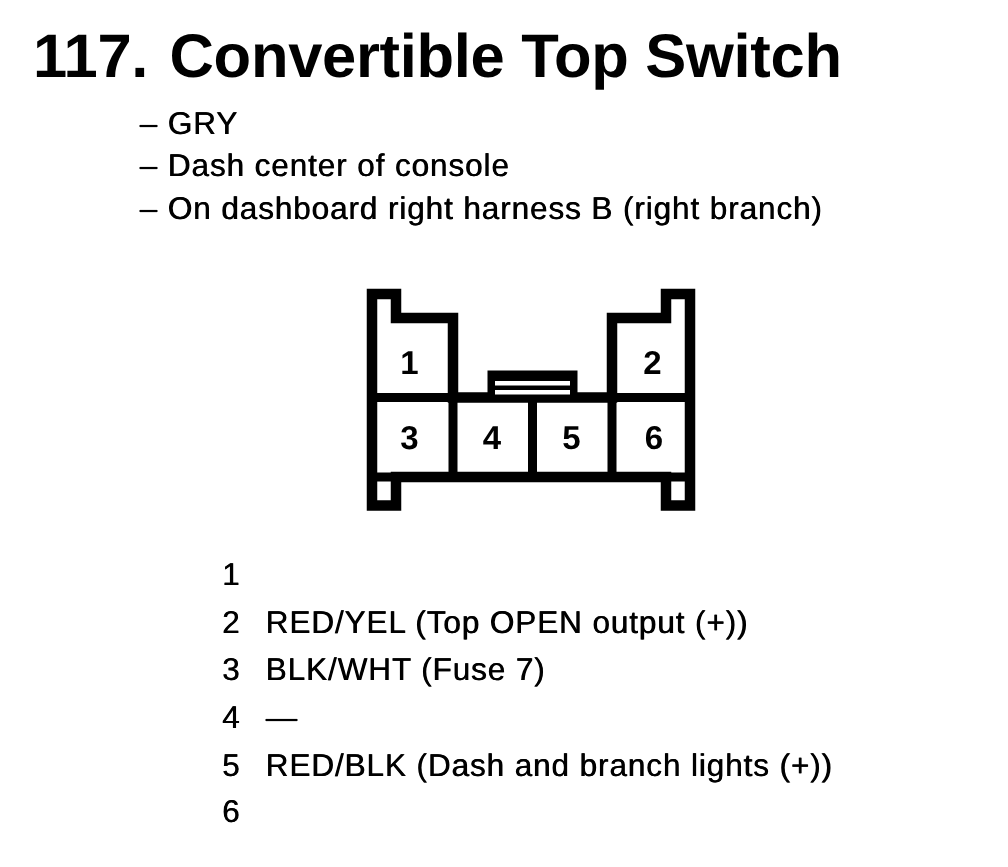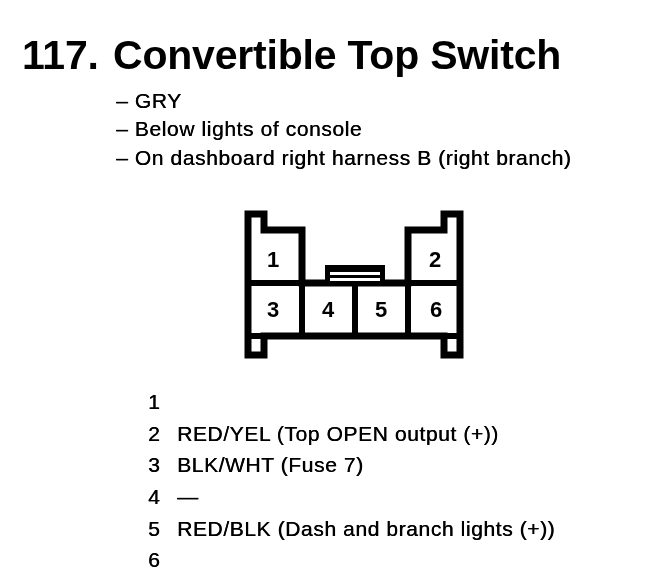--- a/index.html
+++ b/index.html
@@ -4,34 +4,34 @@
 <style>
   html, body { margin: 0; padding: 0; }
   body {
     width: 672px; height: 578px;
     background: #ffffff;
     color: #000000;
     font-family: "Liberation Sans", sans-serif;
     position: relative;
     overflow: hidden;
   }
-  .page { position: absolute; inset: 0; background: #ffffff; margin-top: 18px; }
+  .page { position: absolute; inset: 0; background: #ffffff; }
 
   
   .title-row {
     position: absolute; left: 22px; top: 14px;
     display: flex; align-items: baseline;
     font-weight: bold; font-size: 41px; letter-spacing: -0.2px;
     white-space: nowrap;
   }
   .title-num { display: inline-block; width: 91px; }
 
   
   .notes {
-    position: absolute; left: 116px; top: 69px;
+    position: absolute; left: 93px; top: 69px;
     font-size: 21px; line-height: 28.3px; letter-spacing: 0.6px;
     text-shadow: 0.4px 0 0 currentColor;
     white-space: nowrap;
   }
 
   
   .connector {
     position: absolute; left: 238px; top: 188px;
     width: 230px; height: 158px;
   }
@@ -63,21 +63,21 @@
 
 <div class="page">
 
   <div class="title-row">
     <span class="title-num">117.</span>
     <span class="title-text">Convertible Top Switch</span>
   </div>
 
   <div class="notes">
     <div class="note">– GRY</div>
-    <div class="note">– Below lights of console</div>
+    <div class="note">– Dash center of console</div>
     <div class="note">– On dashboard right harness B (right branch)</div>
   </div>
 
   <div class="connector">
     <svg width="230" height="158" viewBox="0 0 230 158">
 
       <path d="M10,8 H26 V24 H64 V77 H170 V24 H206 V8 H222 V149 H206 V130 H26 V149 H10 Z" fill="none" stroke="#000000" stroke-width="7"></path>
 
       <g stroke="#000000" stroke-width="6">
         <line x1="7" y1="77" x2="223" y2="77"></line>

